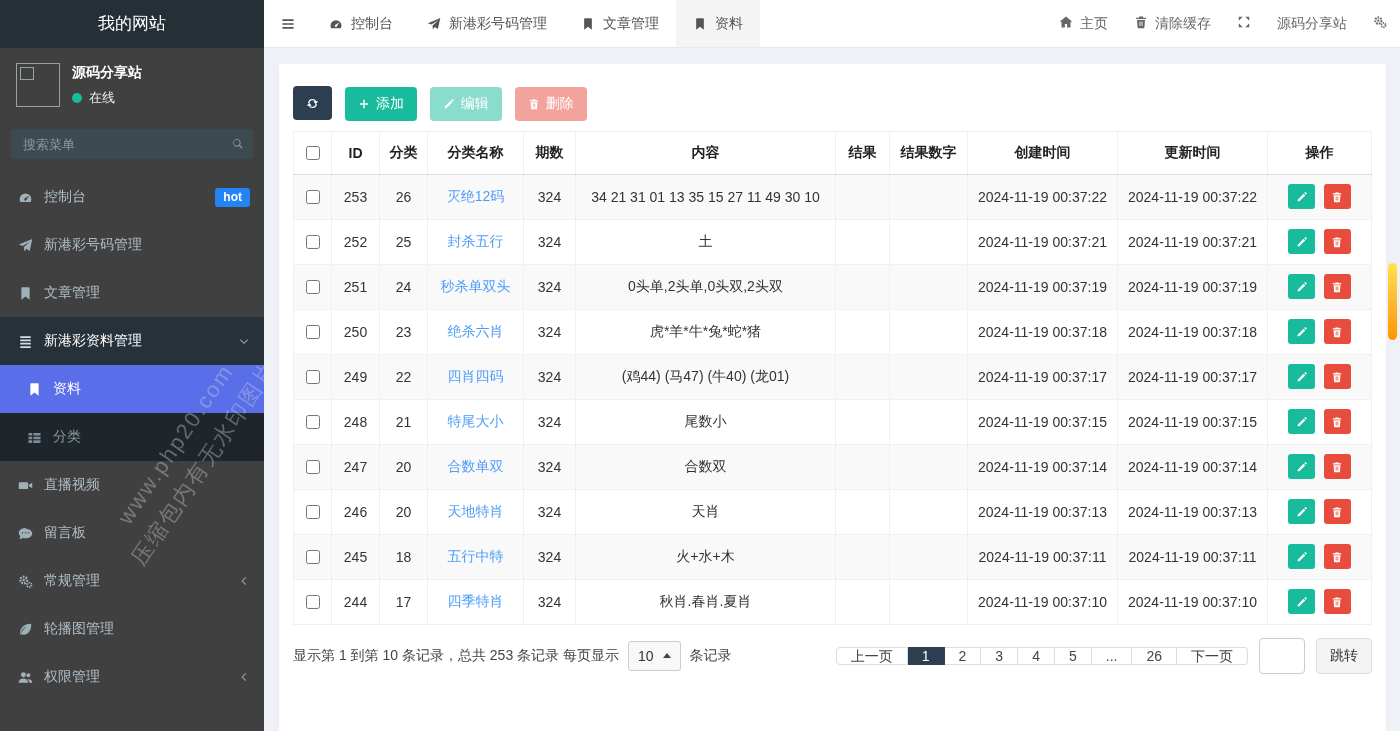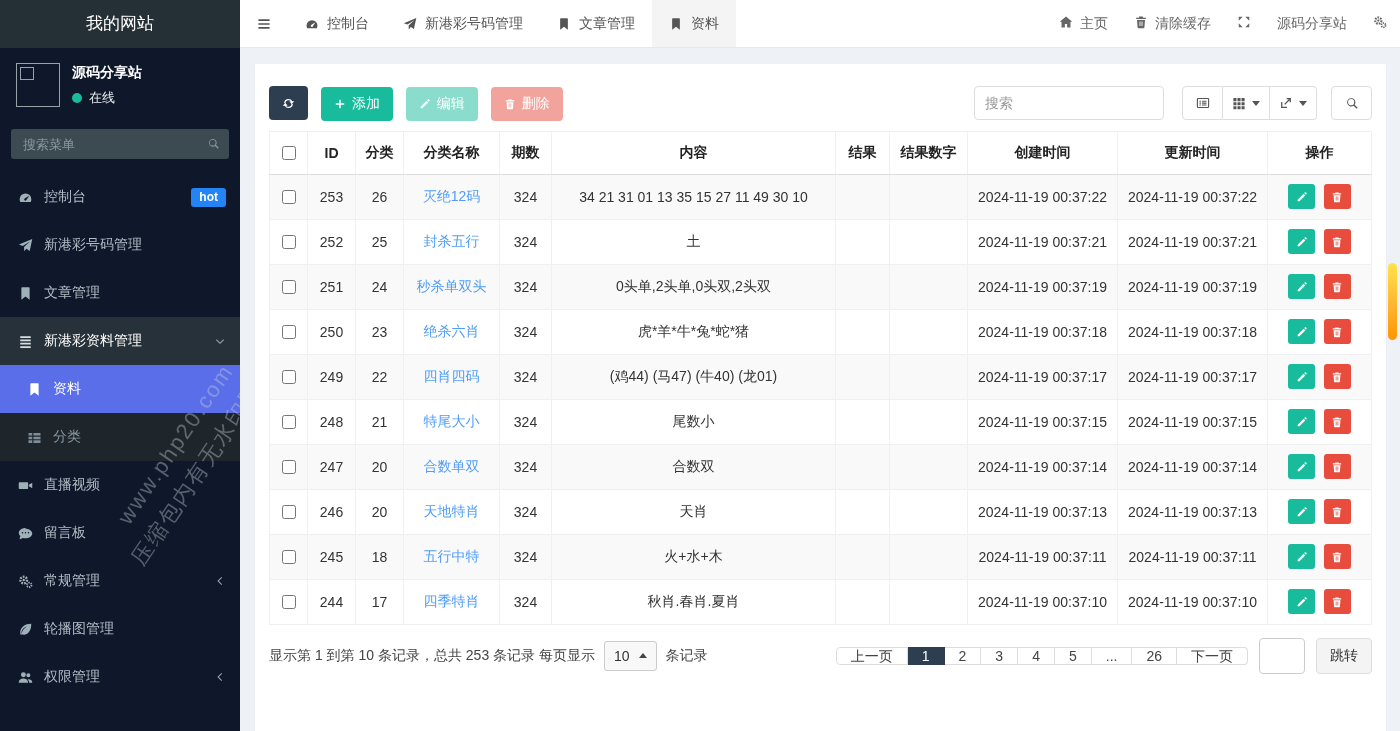--- a/index.html
+++ b/index.html
@@ -6,21 +6,21 @@
     --navy:#2c3e50; --green:#18bc9c; --red:#e74c3c; --link-blue:#4f9df8;
     --active-menu:#5a6eea; --badge-blue:#2484f5; --status-green:#18bc9c;
   }
   *{box-sizing:border-box}
   html,body{margin:0;padding:0}
   body{width:1400px;height:731px;overflow:hidden;position:relative;
        font-family:"Liberation Sans","DejaVu Sans",sans-serif;font-size:14px;color:#333;background:#eef1f5}
   .app{display:flex;width:1400px;height:731px}
 
   
-  .sidebar{width:240px;flex-shrink:0;background:#0f172a;color:#b0bdc4;position:relative;overflow:hidden}
+  .sidebar{width:264px;flex-shrink:0;background:#404040;color:#b0bdc4;position:relative;overflow:hidden}
   .brand{height:48px;line-height:48px;text-align:center;color:#fff;font-size:17px;background:#252f36}
   .user-panel{display:flex;padding:15px 16px 12px;gap:12px;align-items:center}
   .avatar{width:44px;height:44px;border:1px solid #98a2a8;position:relative;flex-shrink:0}
   .avatar::before{content:"";position:absolute;left:3px;top:3px;width:12px;height:11px;border:1px solid #98a2a8}
   .user-name{color:#fff;font-weight:bold;font-size:14px;margin-bottom:7px}
   .user-status{font-size:13px;color:#e8edf0;display:flex;align-items:center}
   .dot{display:inline-block;width:10px;height:10px;border-radius:50%;background:var(--status-green);margin-right:7px}
   .menu-search{margin:10px 11px 4px;position:relative}
   .menu-search input{width:100%;height:30px;background:#3c4a52;border:none;border-radius:3px;color:#cfd8dc;padding:0 30px 0 12px;font-size:13px;outline:none}
   .menu-search input::placeholder{color:#8a98a0}
@@ -412,47 +412,20 @@
                   <use href="#i-pencil"></use>
                 </svg>
                 <span>编辑</span>
             </button>
             <button class="btn red disabled">
               <svg class="ic12">
                   <use href="#i-trash"></use>
                 </svg>
                 <span>删除</span>
             </button>
-          </div>
-          <div class="tools">
-            <span class="search-box"><input type="text" placeholder="搜索" style=""></span>
-            <span class="btn-group">
-              <button class="tbtn">
-                  <svg class="ic14">
-                    <use href="#i-listalt"></use>
-                  </svg>
-                </button>
-              <button class="tbtn">
-                  <svg class="ic14">
-                    <use href="#i-th"></use>
-                  </svg>
-                  <span class="caret"></span>
-                </button>
-              <button class="tbtn">
-                  <svg class="ic14">
-                    <use href="#i-export"></use>
-                  </svg>
-                  <span class="caret"></span>
-                </button>
-            </span>
-            <button class="tbtn single">
-                <svg class="ic14">
-                  <use href="#i-search"></use>
-                </svg>
-              </button>
           </div>
         </div>
 
         <table class="grid">
           <colgroup>
             <col style="width:38px">
               <col style="width:48px">
               <col style="width:48px">
               <col style="width:96px">
             <col style="width:52px">

